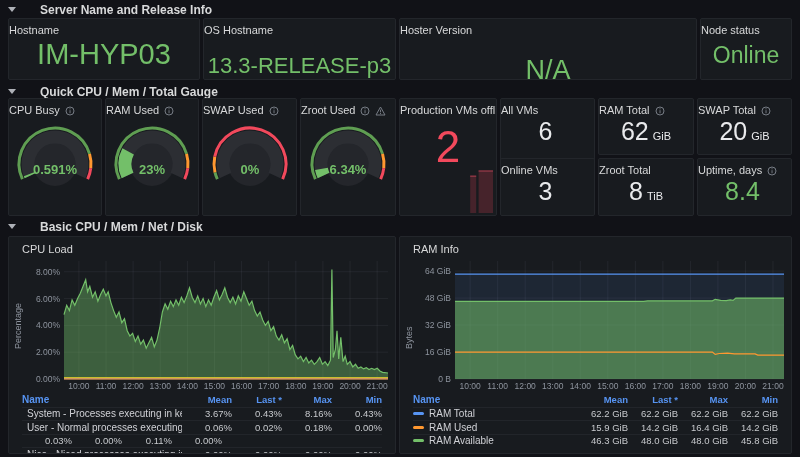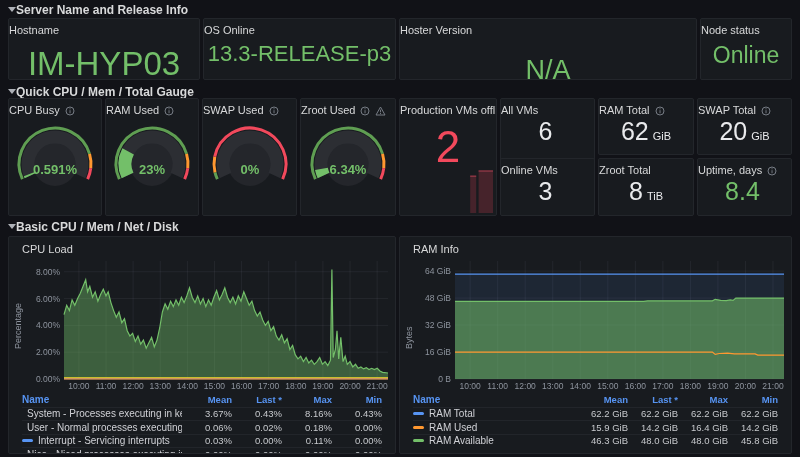--- a/index.html
+++ b/index.html
@@ -4,26 +4,26 @@
 <style>
 *{margin:0;padding:0;box-sizing:border-box}
 html,body{background:#111217}
 #app{position:relative;width:800px;height:457px;background:#111217;overflow:hidden;
   font-family:"Liberation Sans",sans-serif;color:#d8d9da}
 .panel{position:absolute;background:#181b1f;border:1px solid #23262b;border-radius:2px;
   padding:5px 0;overflow:hidden}
 .ptitle{display:flex;align-items:center;gap:5px;font-size:11px;color:#d8d9da;
   white-space:nowrap;line-height:13px}
 .ticon{display:inline-flex;opacity:.8}
-.rowhdr{position:absolute;left:8px;display:flex;align-items:center;gap:0;font-size:12px;
+.rowhdr{position:absolute;left:8px;display:flex;align-items:center;gap:24px;font-size:12px;
   font-weight:700;color:#d8d9da;height:15px;cursor:pointer}
 .chev{width:0;height:0;border-left:4px solid transparent;border-right:4px solid transparent;
   border-top:5px solid #aeb1b7}
-.bigval{font-size:33px;color:#73BF69;text-align:center;margin-top:8px;white-space:nowrap}
-.p-os .bigval{font-size:22px;margin-top:4px}
+.bigval{font-size:29px;color:#73BF69;text-align:center;margin-top:1px;white-space:nowrap}
+.p-os .bigval{font-size:22px;margin-top:16px}
 .p-hoster .bigval{font-size:27px;margin-top:18px}
 .p-node .bigval{font-size:23px;margin-top:5px}
 .gmount{display:flex;justify-content:center;margin-top:2px}
 .statwrap{display:flex;align-items:baseline;justify-content:center;gap:4px}
 .statwrap .num{font-size:25px;color:#e9eaec}
 .statwrap .unit{font-size:11px;color:#e9eaec}
 .green-num .num{color:#73BF69}
 .prodval{font-size:44px;color:#F2495C;text-align:center;margin-top:8px;line-height:1}
 .spark{position:absolute;right:3px;bottom:2px;line-height:0}
 .tspanel{padding:6px 13px 2px}
@@ -60,21 +60,21 @@
   </div>
 
   <div class="panel p-hostname" style="left:8px;top:18px;width:192px;height:62px">
     <div class="ptitle">
         <span>Hostname</span>
       </div>
     <div class="bigval">IM-HYP03</div>
   </div>
   <div class="panel p-os" style="left:203px;top:18px;width:193px;height:62px">
     <div class="ptitle">
-        <span>OS Online</span>
+        <span>OS Hostname</span>
       </div>
     <div class="bigval">13.3-RELEASE-p3</div>
   </div>
   <div class="panel p-hoster" style="left:399px;top:18px;width:298px;height:62px">
     <div class="ptitle">
         <span>Hoster Version</span>
       </div>
     <div class="bigval">N/A</div>
   </div>
   <div class="panel p-node" style="left:700px;top:18px;width:92px;height:62px">
@@ -340,24 +340,20 @@
           <span class="lgn">
             <i style="background: rgb(250, 222, 42);"></i>
             <span>User - Normal processes executing in user mode</span>
           </span>
           <span class="lgv">0.06%</span>
           <span class="lgv">0.02%</span>
           <span class="lgv">0.18%</span>
           <span class="lgv">0.00%</span>
         </div>
         <div class="lgrow">
-          <span class="lgn">
-            <i style="background: rgb(87, 148, 242);"></i>
-            <span>Interrupt - Servicing interrupts</span>
-          </span>
           <span class="lgv">0.03%</span>
           <span class="lgv">0.00%</span>
           <span class="lgv">0.11%</span>
           <span class="lgv">0.00%</span>
         </div>
         <div class="lgrow">
           <span class="lgn">
             <i style="background: rgb(255, 152, 48);"></i>
             <span>Nice - Niced processes executing in user mode</span>
           </span>

